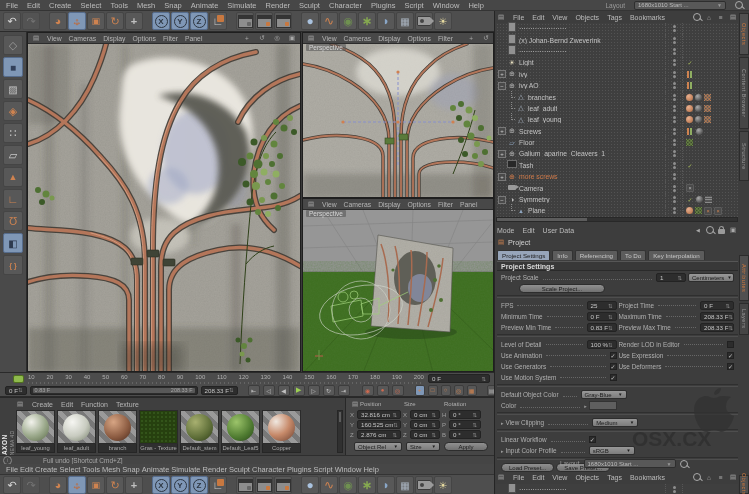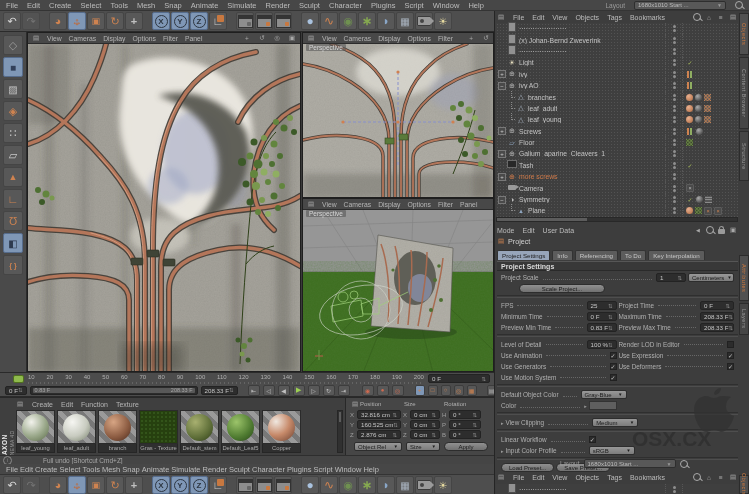--- a/index.html
+++ b/index.html
@@ -153,21 +153,21 @@
   .oi-cam:after{content:"";position:absolute;right:-3px;top:0;border-right:3px solid #9a9a9a;
                 border-top:2.5px solid transparent;border-bottom:2.5px solid transparent;transform:scaleX(-1);}
   .omh{left:496px;top:217px;width:242px;height:5px;background:#313131;border:1px solid #282828;box-sizing:border-box;}
   .omh i{display:block;height:100%;width:90px;background:#5c5c5c;}
   .vtab{position:absolute;left:739px;width:10px;background:#454545;border:1px solid #2c2c2c;color:#9a9a9a;
         font-size:5.5px;display:flex;align-items:center;justify-content:center;box-sizing:border-box;}
   .vtab span{writing-mode:vertical-rl;letter-spacing:.5px;}
   .vtab.on{color:#d07a3e;background:#505050;}
   
   .amenu{left:497px;top:225px;height:10px;display:flex;gap:8px;font-size:7px;color:#bcbcbc;align-items:center;width:240px;}
-  .objrow{left:497px;top:237px;height:10px;display:flex;gap:3px;font-size:7.2px;color:#d2d2d2;}
+  .objrow{left:497px;top:237px;height:10px;display:flex;gap:3px;font-size:7.2px;color:#d2d2d2;align-items:center;}
   .atabs{left:497px;top:248px;height:12px;display:flex;gap:2px;align-items:flex-end;width:241px;}
   .atab{background:#5c5c5c;border:1px solid #333;border-bottom:none;border-radius:2px 2px 0 0;font-size:6.2px;
         color:#c8c8c8;padding:1px 4px;white-space:nowrap;}
   .atab.on{background:#97a5ba;color:#1c1c1c;}
   .asec{left:497px;top:261px;width:241px;height:10px;background:#383838;border-top:1px solid #565656;
         border-bottom:1px solid #2a2a2a;font-size:7px;font-weight:bold;color:#dadada;display:flex;
         align-items:center;padding:0 4px;box-sizing:border-box;}
   .abody{left:497px;top:272px;width:241px;height:183px;font-size:6.4px;color:#b0b0b0;}
   .ar{display:flex;align-items:center;height:11px;padding:0 4px;gap:2px;}
   .half{flex:1;display:flex;align-items:center;gap:2px;min-width:0;}

